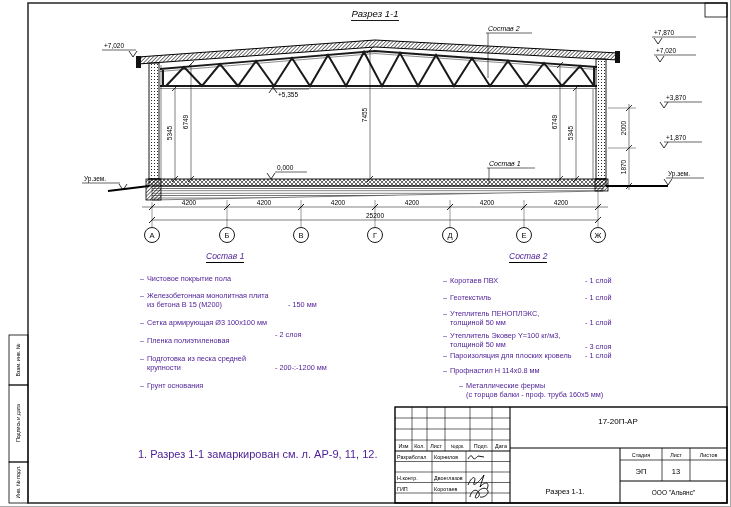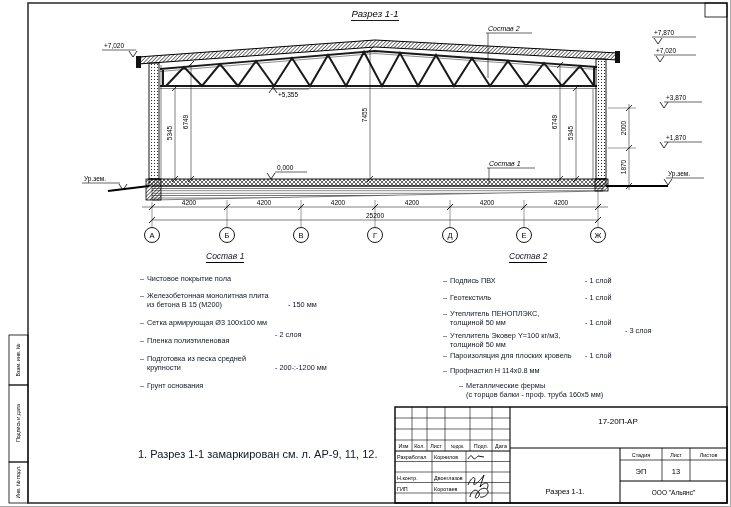--- a/index.html
+++ b/index.html
@@ -1,17 +1,17 @@
 <!DOCTYPE html>
 <html><head>
 <meta charset="utf-8">
 <style>
   html,body{margin:0;padding:0;background:#e8e8e8;}
   .sheet{position:relative;width:731px;height:507px;background:#fff;overflow:hidden;
-         font-family:"Liberation Sans",sans-serif;color:#0f172a;
+         font-family:"Liberation Sans",sans-serif;color:#4c1d95;
          border-right:1px solid #aaa;border-bottom:1px solid #aaa;box-sizing:border-box;}
   svg{position:absolute;left:0;top:0;}
   svg text{font-family:"Liberation Sans",sans-serif;fill:#000;}
   .sostav{position:absolute;font-size:7.3px;line-height:1.22;}
   .s-title{position:absolute;font-style:italic;font-size:8.5px;border-bottom:1px solid #000;padding-bottom:1px;white-space:nowrap;}
   .item{position:absolute;padding-left:7px;white-space:pre-line;width:160px;}
   .item::before{content:"–";position:absolute;left:0;top:0;}
   .ival{position:absolute;white-space:nowrap;}
   .note{position:absolute;font-size:11px;white-space:nowrap;}
 </style>
@@ -281,30 +281,30 @@
   <div class="item" style="top:86px;">Пленка полиэтиленовая</div>
   <div class="ival" style="left:135px; top:80px;">- 2 слоя</div>
   <div class="item" style="top:104px;">Подготовка из песка средней
 крупности</div>
   <div class="ival" style="left:135px; top:113px;">- 200-:-1200 мм</div>
   <div class="item" style="top:131px;">Грунт основания</div>
 </div>
 
 <div class="sostav" id="sostav2" style="left:443px; top:251px; width:230px;">
   <div class="s-title" style="left:66px; top:0;">Состав 2</div>
-  <div class="item" style="top:26px;">Подпись ПВХ</div>
+  <div class="item" style="top:26px;">Коротаев ПВХ</div>
   <div class="ival" style="left:142px; top:26px;">- 1 слой</div>
   <div class="item" style="top:43px;">Геотекстиль</div>
   <div class="ival" style="left:142px; top:43px;">- 1 слой</div>
   <div class="item" style="top:59px;">Утеплитель ПЕНОПЛЭКС,
 толщиной 50 мм</div>
   <div class="ival" style="left:142px; top:68px;">- 1 слой</div>
   <div class="item" style="top:81px;">Утеплитель Эковер Y=100 кг/м3,
 толщиной 50 мм</div>
-  <div class="ival" style="left:142px; top:76px;margin-left:40px;">- 3 слоя</div>
+  <div class="ival" style="left:142px; top:92px;">- 3 слоя</div>
   <div class="item" style="top:101px;">Пароизоляция для плоских кровель</div>
   <div class="ival" style="left:142px; top:101px;">- 1 слой</div>
   <div class="item" style="top:116px;">Профнастил Н 114х0.8 мм</div>
   <div class="item" style="top:131px;margin-left:16px;">Металлические фермы
 (с торцов балки - проф. труба 160х5 мм)</div>
 </div>
 
 <div class="note" style="left:138px; top:448px;">1. Разрез 1-1 замаркирован см. л. АР-9, 11, 12.</div>
 
 </div>

